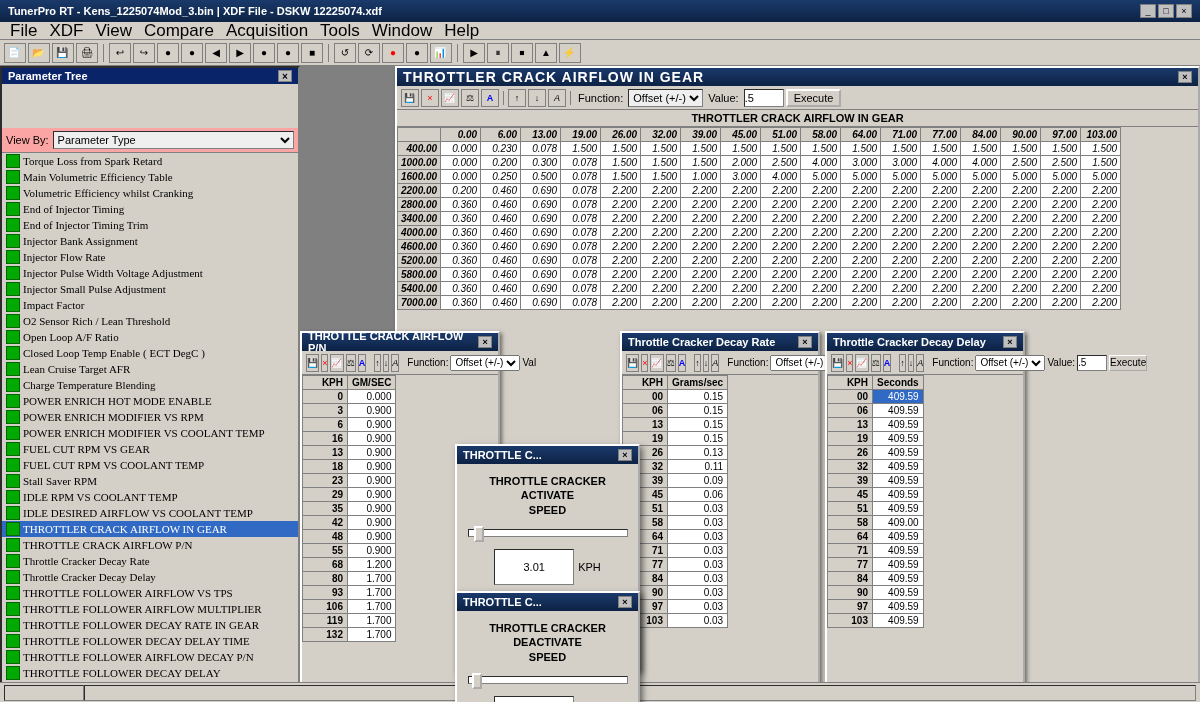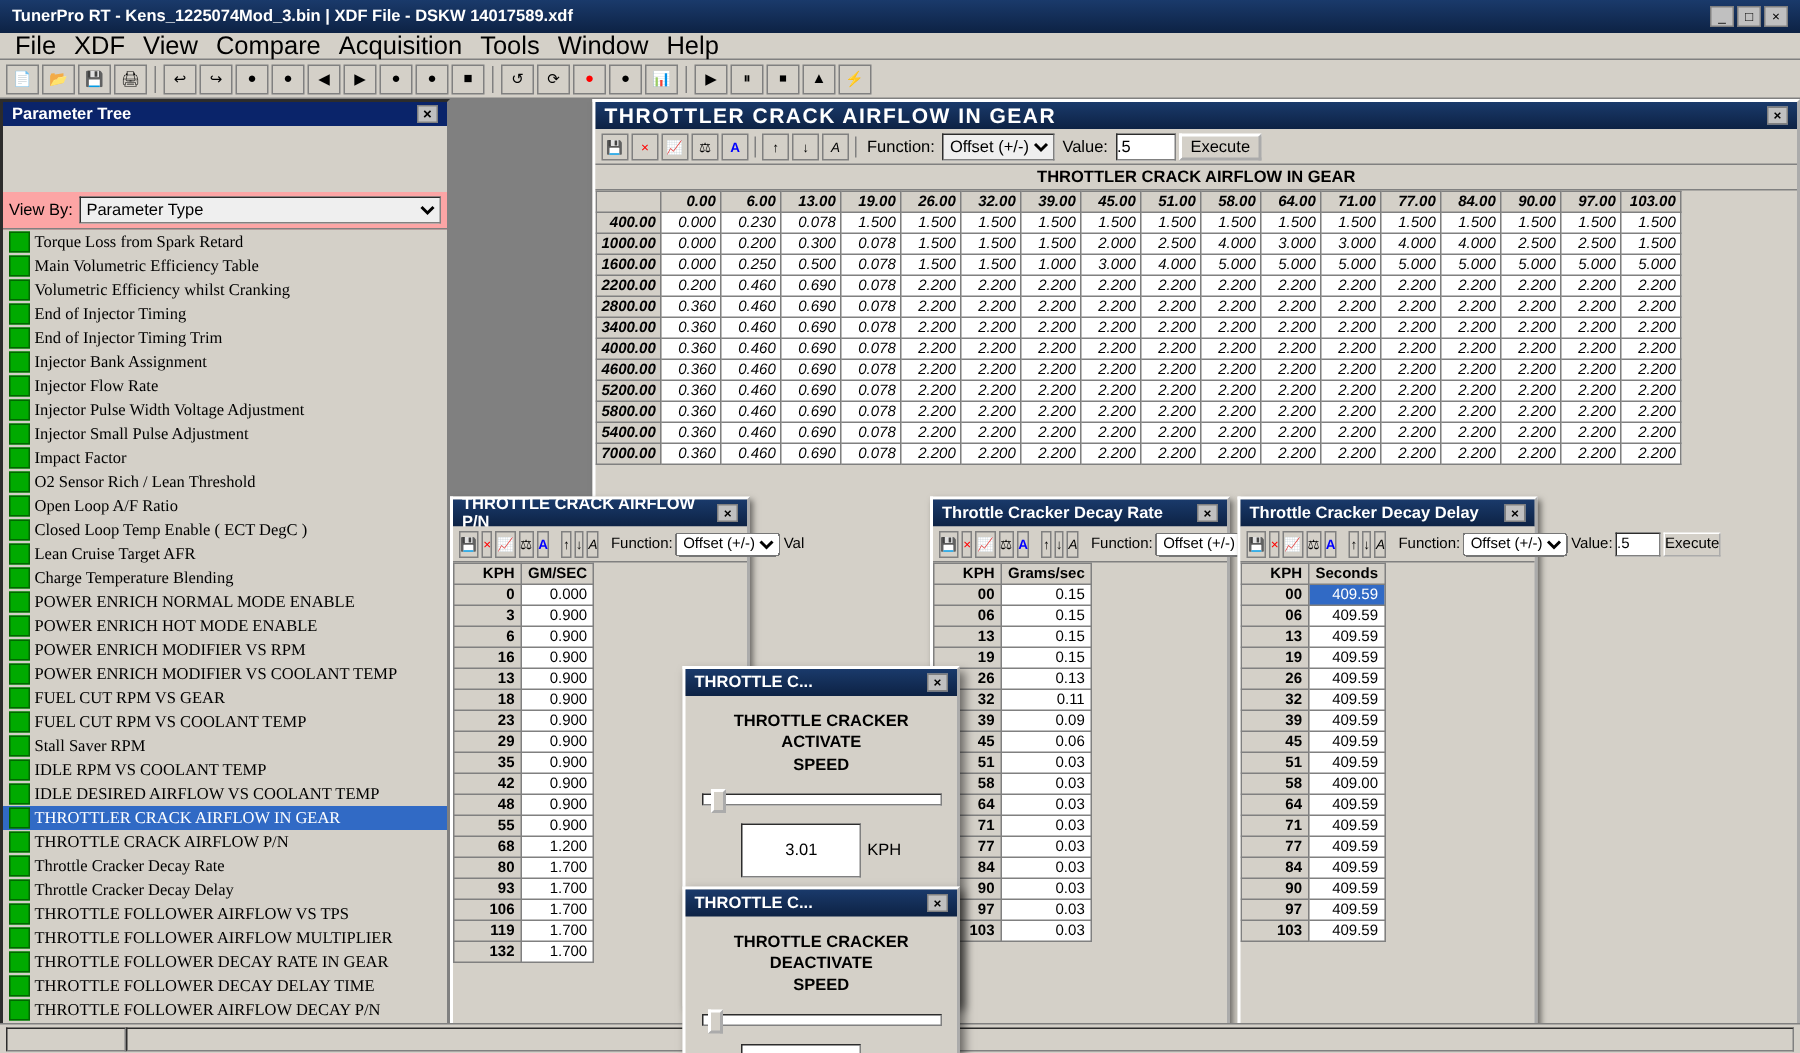--- a/index.html
+++ b/index.html
@@ -371,21 +371,21 @@
     }
 
     ::-webkit-scrollbar { width: 14px; height: 14px; }
     ::-webkit-scrollbar-track { background: #c0c0c0; }
     ::-webkit-scrollbar-thumb { background: #808080; border: 1px solid #404040; }
   </style>
 </head>
 <body>
 
 <div class="title-bar">
-  <span class="title-bar-text">TunerPro RT - Kens_1225074Mod_3.bin  |  XDF File - DSKW  14017589.xdf</span>
+  <span class="title-bar-text">TunerPro RT - Kens_1225074Mod_3.bin  |  XDF File - DSKW  12225074.xdf</span>
   <div class="title-bar-buttons">
     <button class="title-btn">_</button>
     <button class="title-btn">□</button>
     <button class="title-btn">×</button>
   </div>
 </div>
 
 <div class="menu-bar">
   <span class="menu-item">File</span>
   <span class="menu-item">XDF</span>
@@ -496,24 +496,20 @@
           <div class="tree-item">
             <span class="tree-icon"></span>
             <span>Lean Cruise Target AFR</span>
           </div>
           <div class="tree-item">
             <span class="tree-icon"></span>
             <span>Charge Temperature Blending</span>
           </div>
           <div class="tree-item">
             <span class="tree-icon"></span>
-            <span>POWER ENRICH NORMAL MODE ENABLE</span>
-          </div>
-          <div class="tree-item">
-            <span class="tree-icon"></span>
             <span>POWER ENRICH HOT MODE ENABLE</span>
           </div>
           <div class="tree-item">
             <span class="tree-icon"></span>
             <span>POWER ENRICH MODIFIER VS RPM</span>
           </div>
           <div class="tree-item">
             <span class="tree-icon"></span>
             <span>POWER ENRICH MODIFIER VS COOLANT TEMP</span>
           </div>

